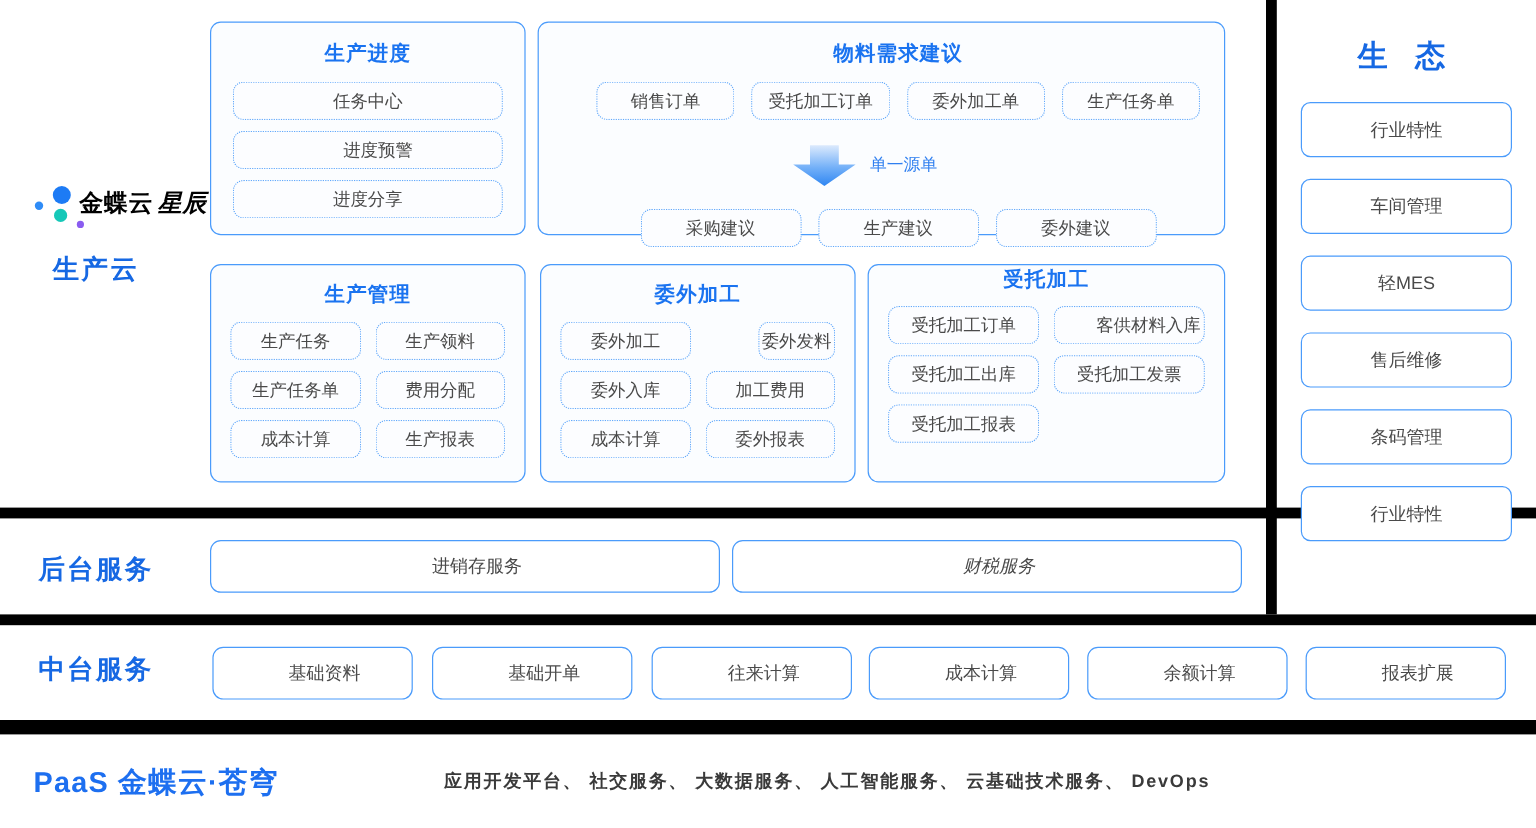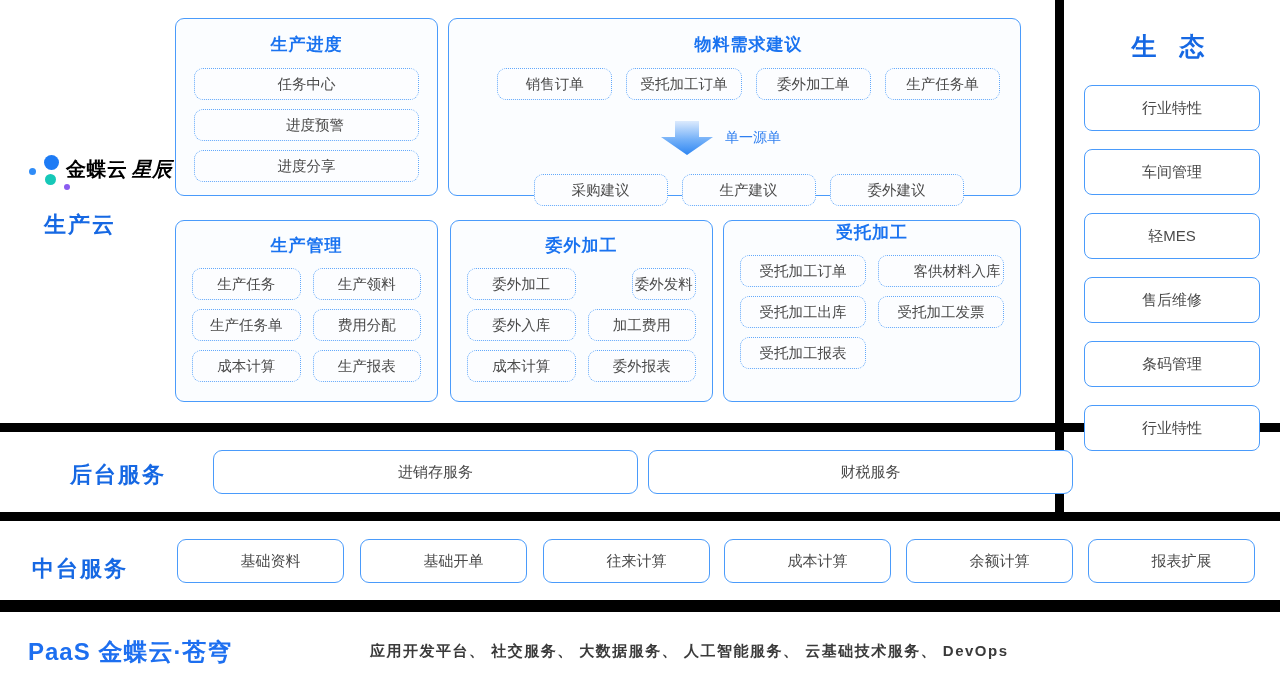--- a/index.html
+++ b/index.html
@@ -80,21 +80,21 @@
     color:#1668e3; letter-spacing:8px; margin-top:30px;
   }
   .eco-list { margin-top:22px; display:flex; flex-direction:column; gap:18px; padding:0 20px; }
   .eco-item {
     height:46px; border:1.5px solid #4a9bfb; border-radius:8px;
     background:#fff; display:flex; align-items:center; justify-content:center;
     font-size:15px; color:#4a4a4a;
   }
 
   
-  .row2 { position:absolute; left:0; top:432px; width:919px; height:80px;margin-left:38px; }
+  .row2 { position:absolute; left:0; top:432px; width:919px; height:80px; }
   .row-label {
     position:absolute; font-size:22px; font-weight:bold; color:#1668e3;
     letter-spacing:2px;
   }
   .svc {
     border:1.5px solid #4a9bfb; border-radius:9px; background:#fff;
     display:flex; align-items:center; justify-content:center;
     font-size:15px; color:#4a4a4a;padding-left:20px;
   }
 
@@ -223,25 +223,25 @@
       <div class="eco-item">轻MES</div>
       <div class="eco-item">售后维修</div>
       <div class="eco-item">条码管理</div>
       <div class="eco-item">行业特性</div>
     </div>
   </div>
 
   <div class="row2">
     <div class="row-label" style="left:32px;top:28px;">后台服务</div>
     <div class="svc" style="position:absolute;left:175px;top:18px;width:425px;height:44px;">进销存服务</div>
-    <div class="svc" style="position:absolute;left:610px;top:18px;width:425px;height:44px;">财税服务</div>
+    <div class="svc" style="position:absolute;left:610px;top:18px;width:425px;height:44px;font-style:italic;">财税服务</div>
   </div>
 
   <div class="row3">
-    <div class="row-label" style="left:32px;top:33px;">中台服务</div>
+    <div class="row-label" style="left:32px;top:22px;">中台服务</div>
     <div class="svc" style="position:absolute;left:177px;top:18px;width:167px;height:44px;">基础资料</div>
     <div class="svc" style="position:absolute;left:360px;top:18px;width:167px;height:44px;">基础开单</div>
     <div class="svc" style="position:absolute;left:543px;top:18px;width:167px;height:44px;">往来计算</div>
     <div class="svc" style="position:absolute;left:724px;top:18px;width:167px;height:44px;">成本计算</div>
     <div class="svc" style="position:absolute;left:906px;top:18px;width:167px;height:44px;">余额计算</div>
     <div class="svc" style="position:absolute;left:1088px;top:18px;width:167px;height:44px;">报表扩展</div>
   </div>
 
   <div class="row4">
     <div class="paas-title">PaaS 金蝶云·苍穹</div>

